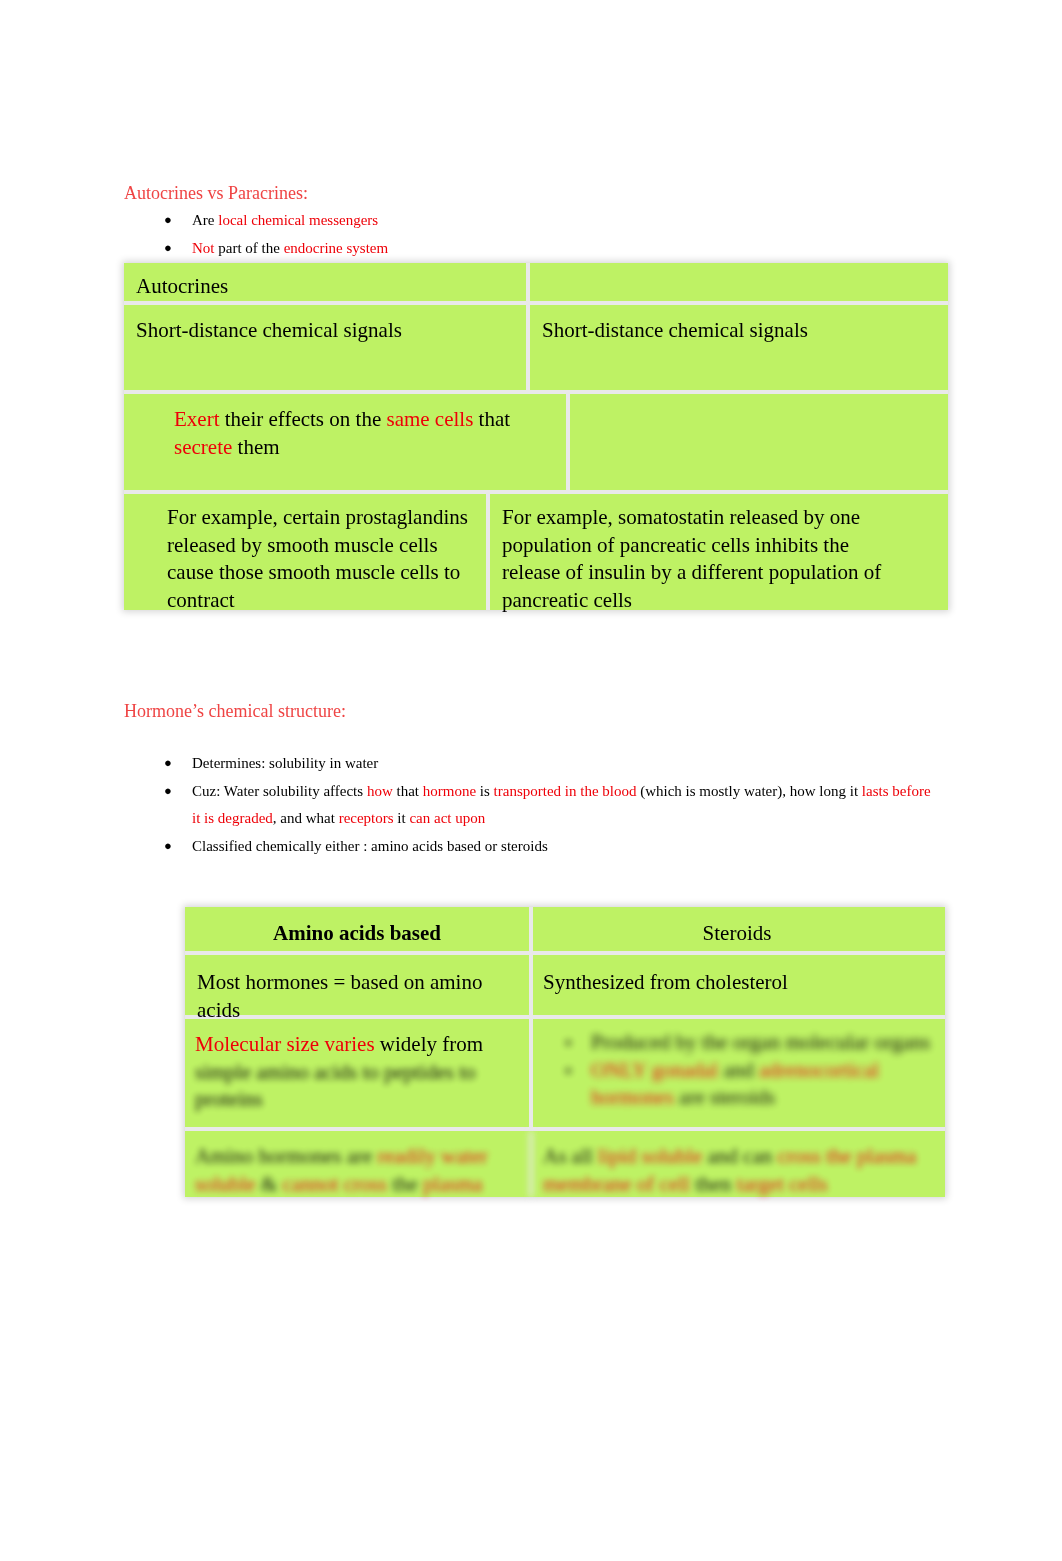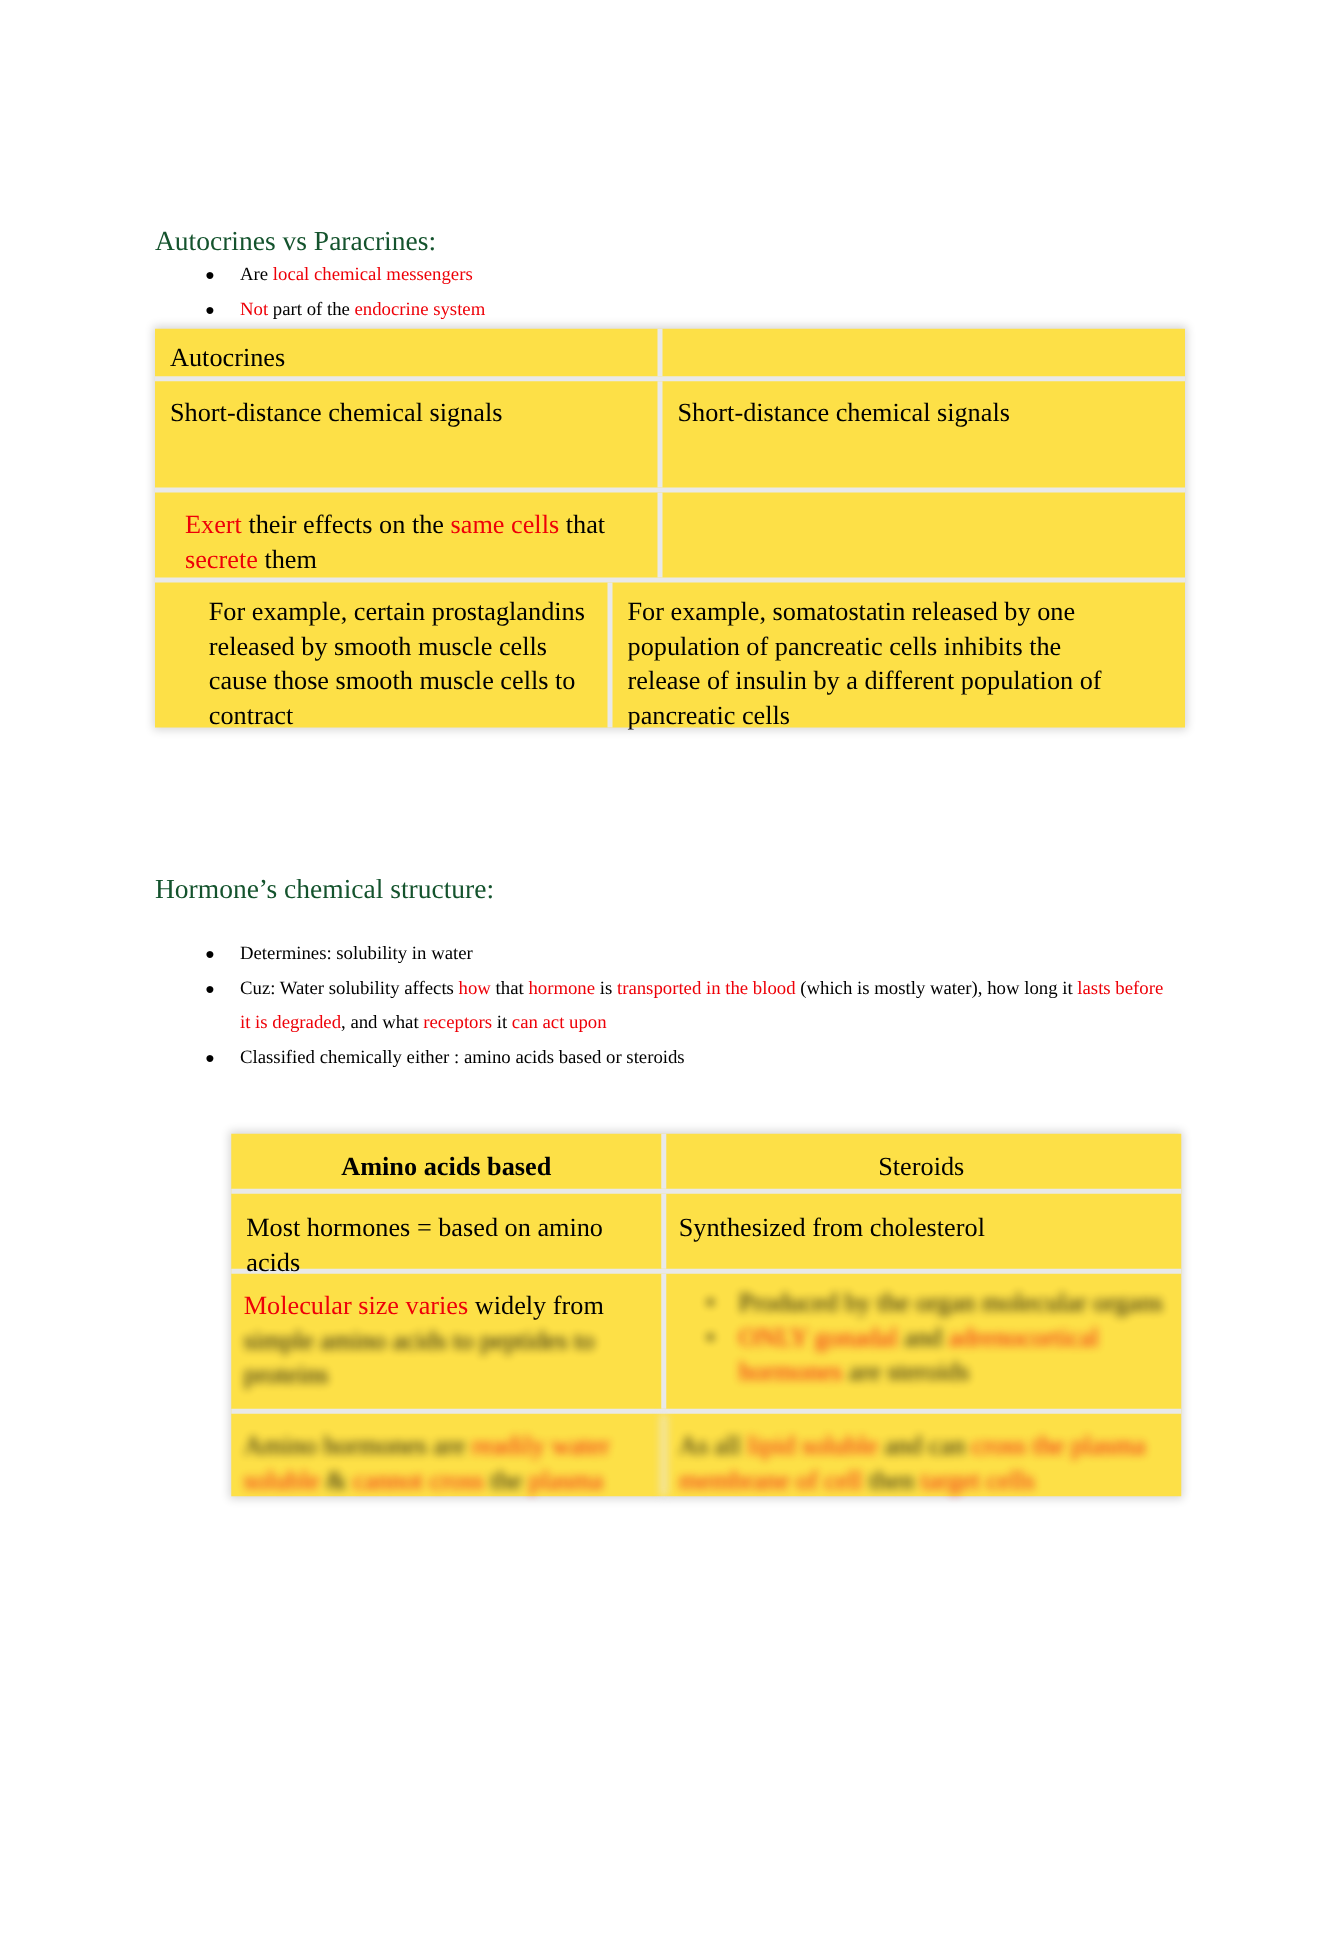--- a/index.html
+++ b/index.html
@@ -19,23 +19,23 @@
     position: absolute;
     left: 0; top: 0;
     width: 1062px;
     height: 1561px;
     background: #ffffff;
   }
 
   
   .heading {
     position: absolute;
-    font-size: 22px;
+    font-size: 18px;
     line-height: 28px;
-    color: #14532d;
+    color: #ef4444;
     white-space: nowrap;
     text-align: center;
   }
   .bullet-list {
     position: absolute;
     margin: 0;
     padding: 0;
     list-style: none;
   }
   .bullet-list li {
@@ -52,21 +52,21 @@
     top: -1px;
     font-size: 13px;
     line-height: 27.5px;
     color: #000;
   }
   .red { color: #ee0008; }
 
   
   .doc-table {
     position: absolute;
-    background: #fde047;
+    background: #bef264;
     box-shadow: 0 0 7px 2px rgba(0,0,0,0.16);
   }
   .doc-table .trow {
     display: flex;
     position: relative;
     border-bottom: 4px solid #e9e9e9;
   }
   .doc-table .trow:last-child { border-bottom: none; }
   .doc-table .tcell {
     position: relative;
@@ -131,21 +131,21 @@
     <div class="trow">
       <div class="tcell divider" style="width:406px; padding:12px 10px 48px 12px; height:85px;">
         <span> Short-distance chemical signals</span>
       </div>
       <div class="tcell" style="width:414px; padding:12px 10px 48px 12px; height:85px;">
         <span> Short-distance chemical signals</span>
       </div>
     </div>
 
     <div class="trow">
-      <div class="tcell divider" style="width:406px; padding:12px 12px 30px 24px; height:68px;">
+      <div class="tcell divider" style="width:406px; padding:12px 12px 30px 10px; height:96px;margin-left:40px;">
         <span class="red">Exert</span><span> their effects on the </span><span class="red">same cells</span><span> that </span><span class="red">secrete</span><span> them</span>
       </div>
     </div>
 
     <div class="trow">
       <div class="tcell divider" style="width:333px; padding:10px 12px 30px 10px; height:116px;margin-left:33px;">
         <span> For example, certain prostaglandins released by smooth muscle cells cause those smooth muscle cells to contract</span>
       </div>
       <div class="tcell" style="width:414px; padding:10px 12px 30px 12px; height:116px;">
         <span> For example, somatostatin released by one population of pancreatic cells inhibits the release of insulin by a different population of pancreatic cells</span>

